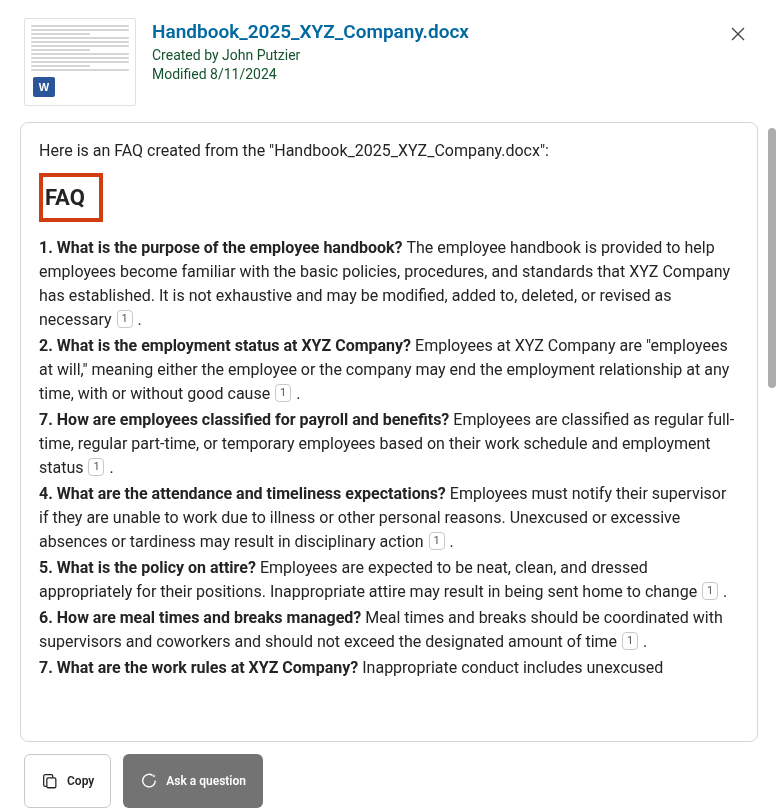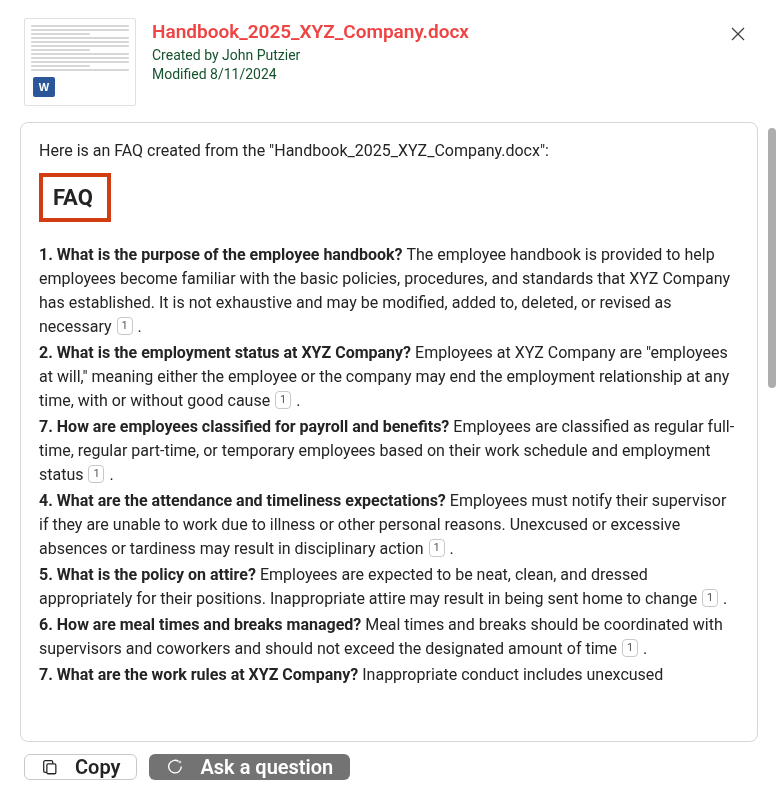--- a/index.html
+++ b/index.html
@@ -54,21 +54,21 @@
     content: "W";
     color: #fff;
     font-size: 11px;
     font-weight: 700;
     font-family: "Segoe UI", sans-serif;
   }
   .doc-meta { flex: 1 1 auto; padding-top: 2px; }
   .doc-title {
     font-size: 19px;
     font-weight: 600;
-    color: #ef4444;
+    color: #0369a1;
     line-height: 1.25;
     margin-bottom: 2px;
   }
   .doc-sub {
     font-size: 14px;
     color: #14532d;
     line-height: 1.35;
   }
   .close-btn {
     width: 32px;
@@ -97,22 +97,22 @@
   .response-body {
     padding: 16px 18px 16px 18px;
     font-size: 16px;
     line-height: 1.5;
     color: #242424;
   }
   .intro { margin-bottom: 10px; }
   .faq-heading-wrap {
     display: inline-block;
     border: 4px solid #d13c11;
-    padding: 4px 14px 4px 10px;
-    margin-bottom: 21px;
+    padding: 4px 14px 4px 2px;
+    margin-bottom: 14px;
   }
   .faq-heading {
     font-size: 22px;
     font-weight: 700;
     color: #242424;
   }
   .faq-item { margin-bottom: 2px; }
   .faq-q { font-weight: 700; }
   .cite-badge {
     display: inline-block;
@@ -143,25 +143,25 @@
 
   
   .footer {
     padding: 12px 20px 0 24px;
     display: flex;
     gap: 12px;
   }
   .btn {
     display: inline-flex;
     align-items: center;
-    gap: 16px;
-    font-size: 20px;
+    gap: 8px;
+    font-size: 12px;
     font-weight: 600;
     border-radius: 6px;
-    padding: 0 16px;
+    padding: 17px 16px;
     cursor: pointer;
     border: 1px solid transparent;
   }
   .btn.secondary {
     background: #fff;
     border-color: #c8c8c8;
     color: #242424;
   }
   .btn.primary {
     background: #737373;

